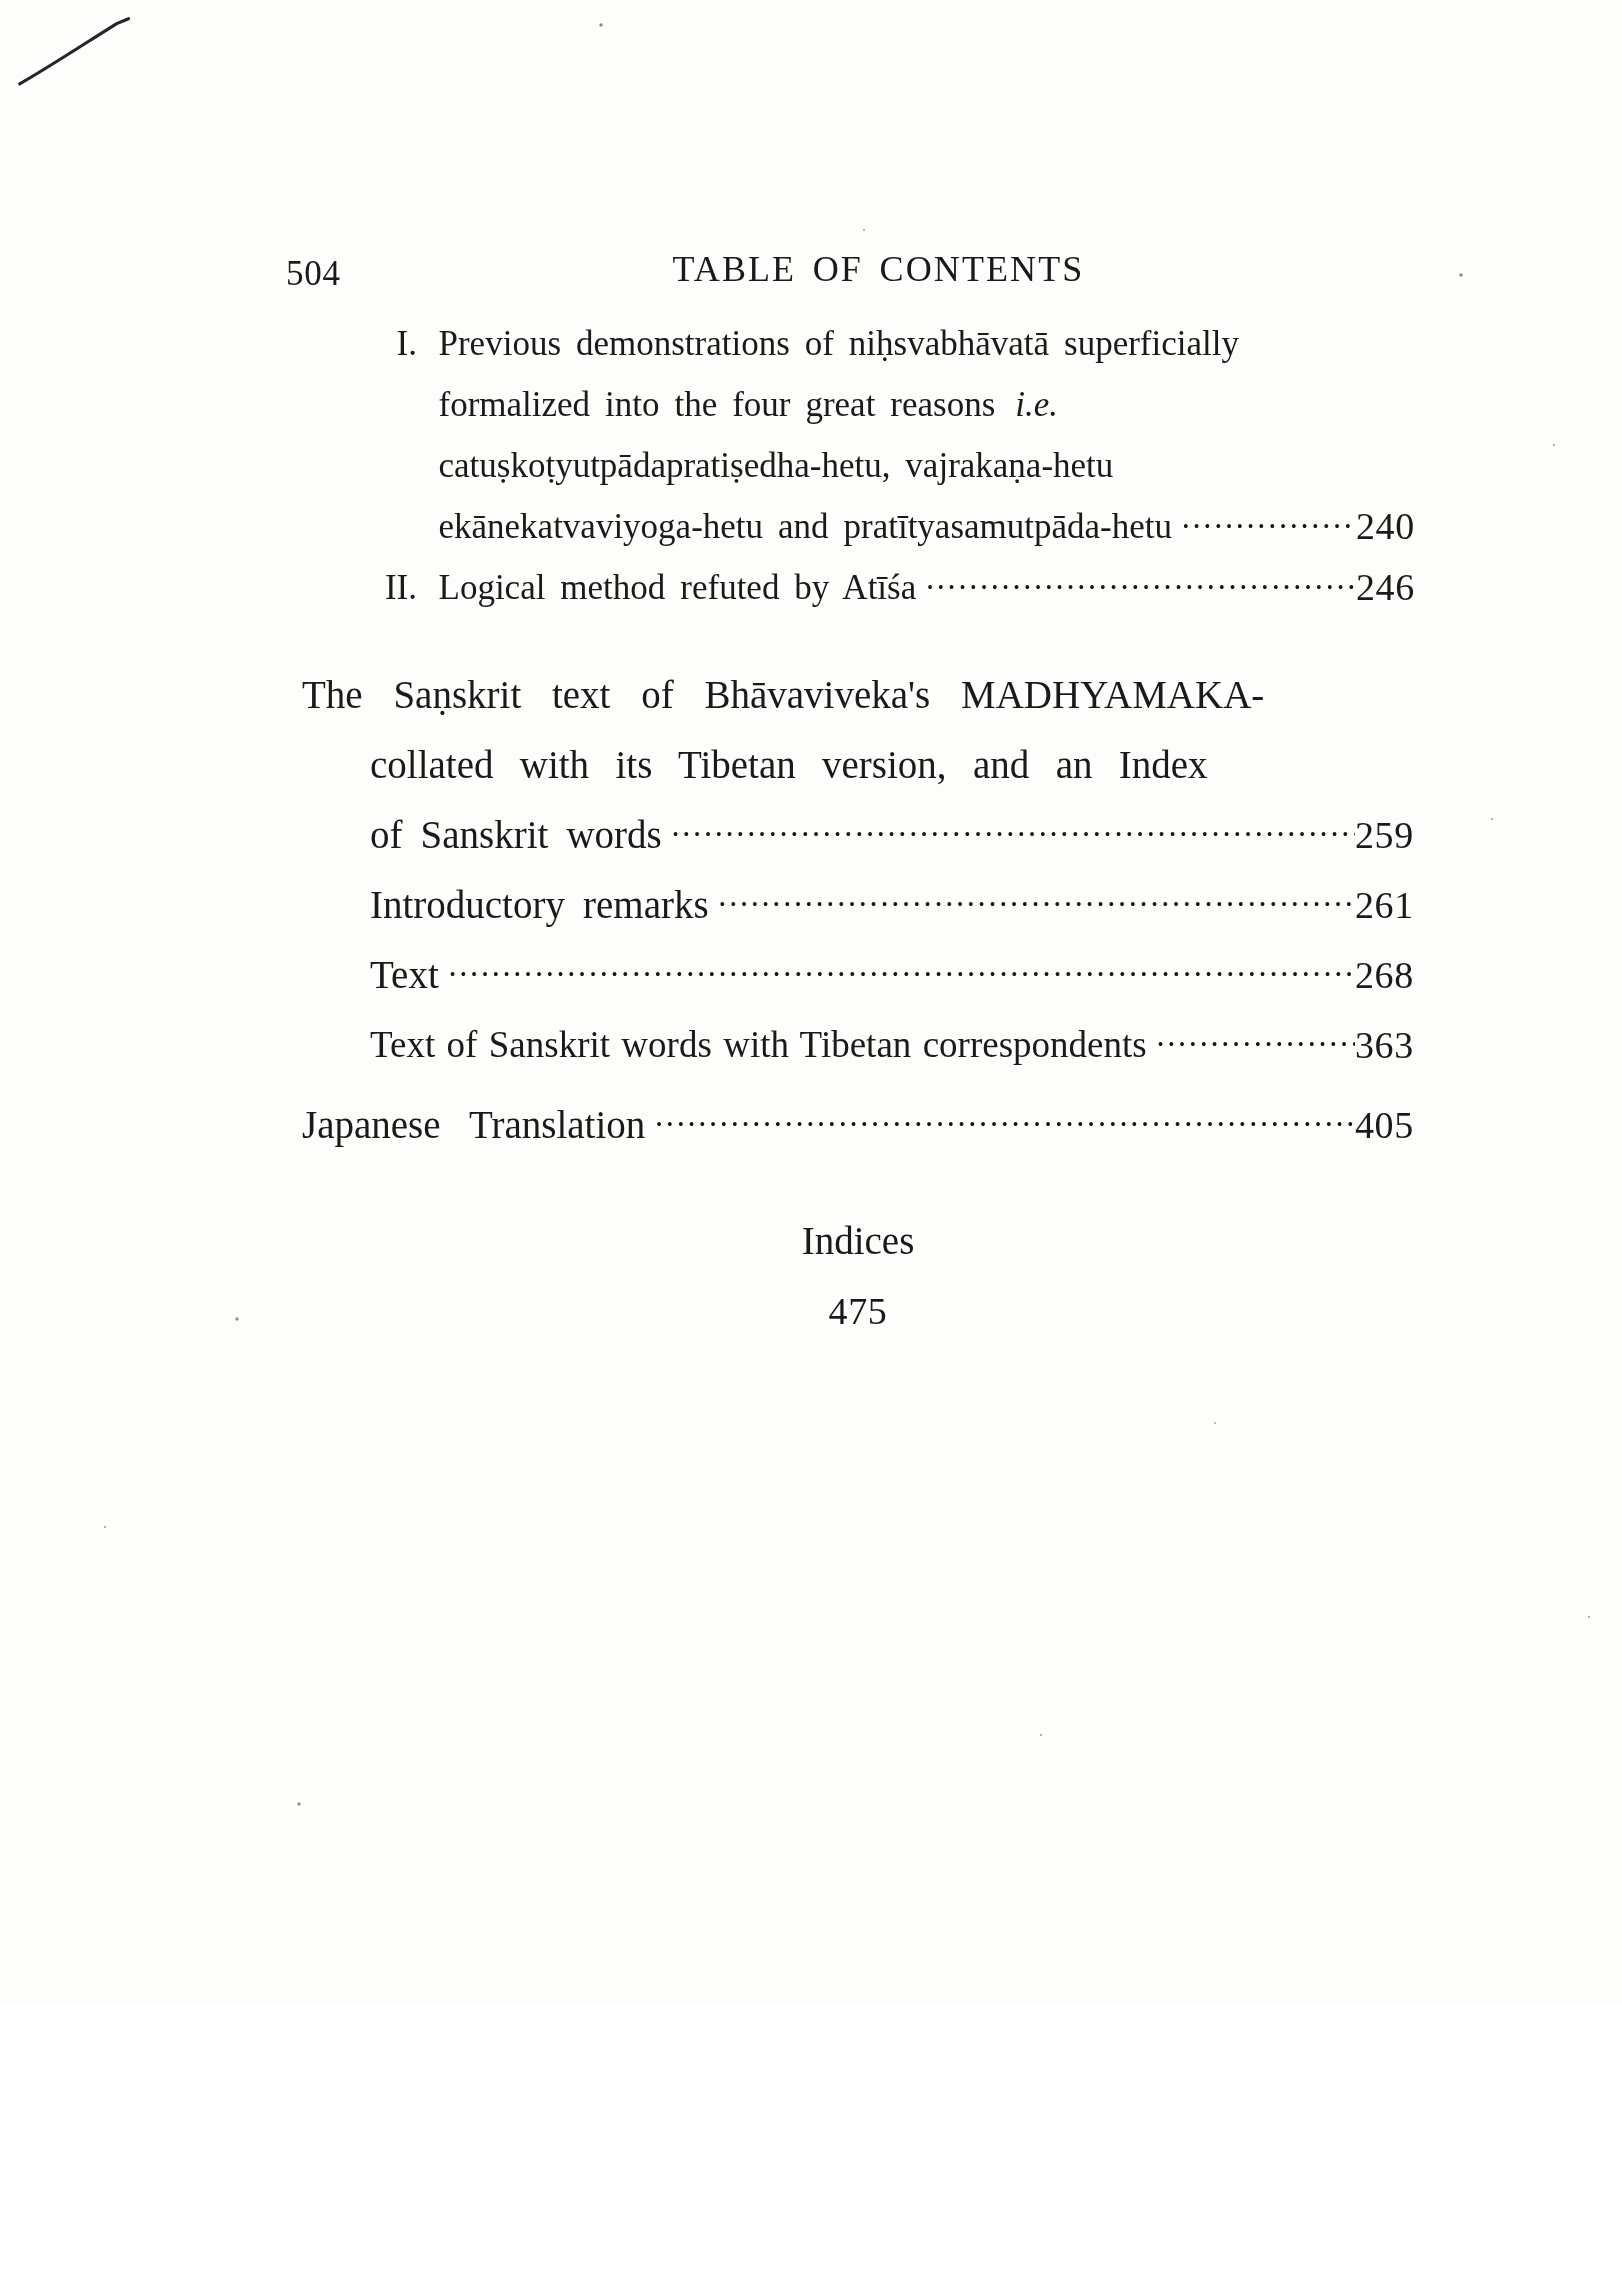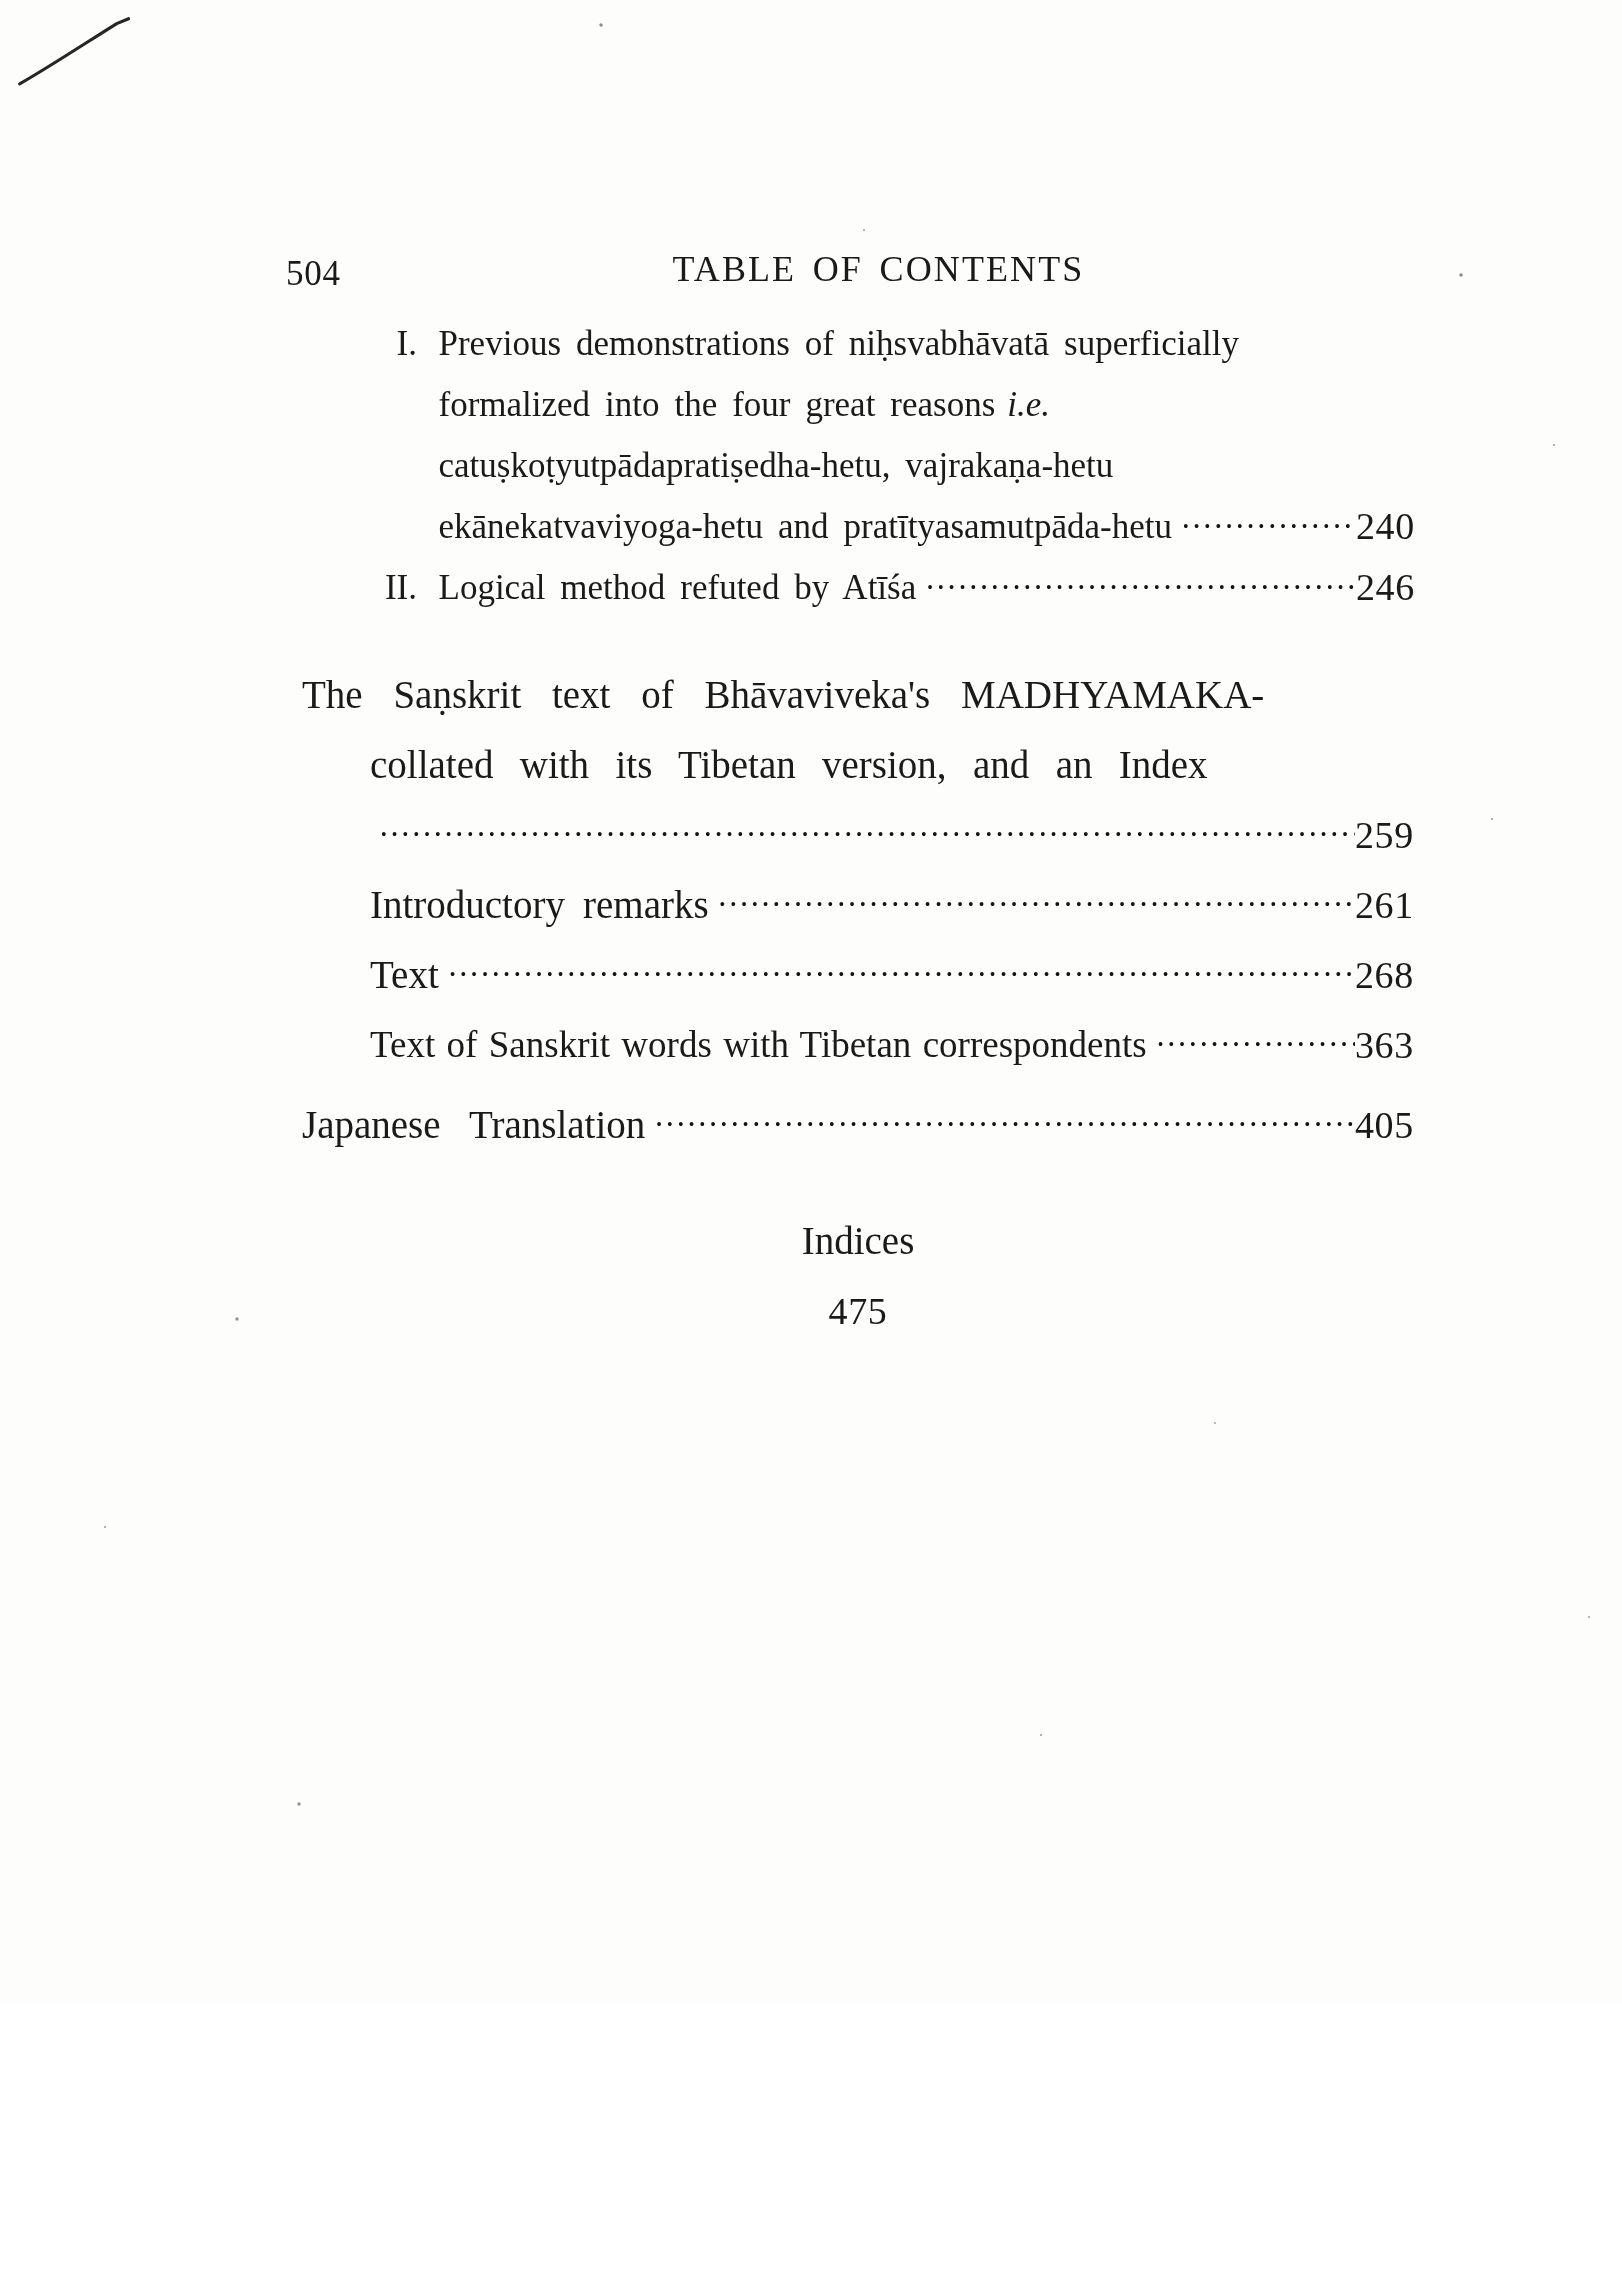--- a/index.html
+++ b/index.html
@@ -99,21 +99,21 @@
     font-size: 16px;
     letter-spacing: 5.2px;
     margin-left: 11px;
     color: #141414;
   }
   .pageref {
     font-size: 38px;
     letter-spacing: 0.7px;
     white-space: nowrap;
   }
-  .it { font-style: italic; margin-left: 12px; }
+  .it { font-style: italic; margin-left: 20px; }
   
   .entries {
     margin: 42px 209px 0 302px;
     font-size: 39px;
     line-height: 70px;
     word-spacing: 8.3px;
   }
   .ind { padding-left: 68px; }
   .line1 { word-spacing: 21px; }
   .caps { word-spacing: 26px; letter-spacing: 2.1px; }
@@ -170,20 +170,21 @@
       </div>
 
     </div>
 
     <div class="entries">
 
       <div>
         <div class="tline line1">The Saṇskrit text of Bhāvaviveka's MADHYAMAKA-</div>
         <div class="tline ind line3">collated with its Tibetan version, and an Index</div>
         <div class="row ind">
+          <span>of Sanskrit words</span>
           <span class="leader">••••••••••••••••••••••••••••••••••••••••••••••••••••••••••••••••••••••••••••••••••••••••••••••••••••••••••••••••••••••••••••••••••••••••••••</span>
           <span class="pageref">259</span>
         </div>
       </div>
 
       <div class="row ind">
         <span>Introductory remarks</span>
         <span class="leader">••••••••••••••••••••••••••••••••••••••••••••••••••••••••••••••••••••••••••••••••••••••••••••••••••••••••••••••••••••••••••••••••••••••••••••</span>
         <span class="pageref">261</span>
       </div>

